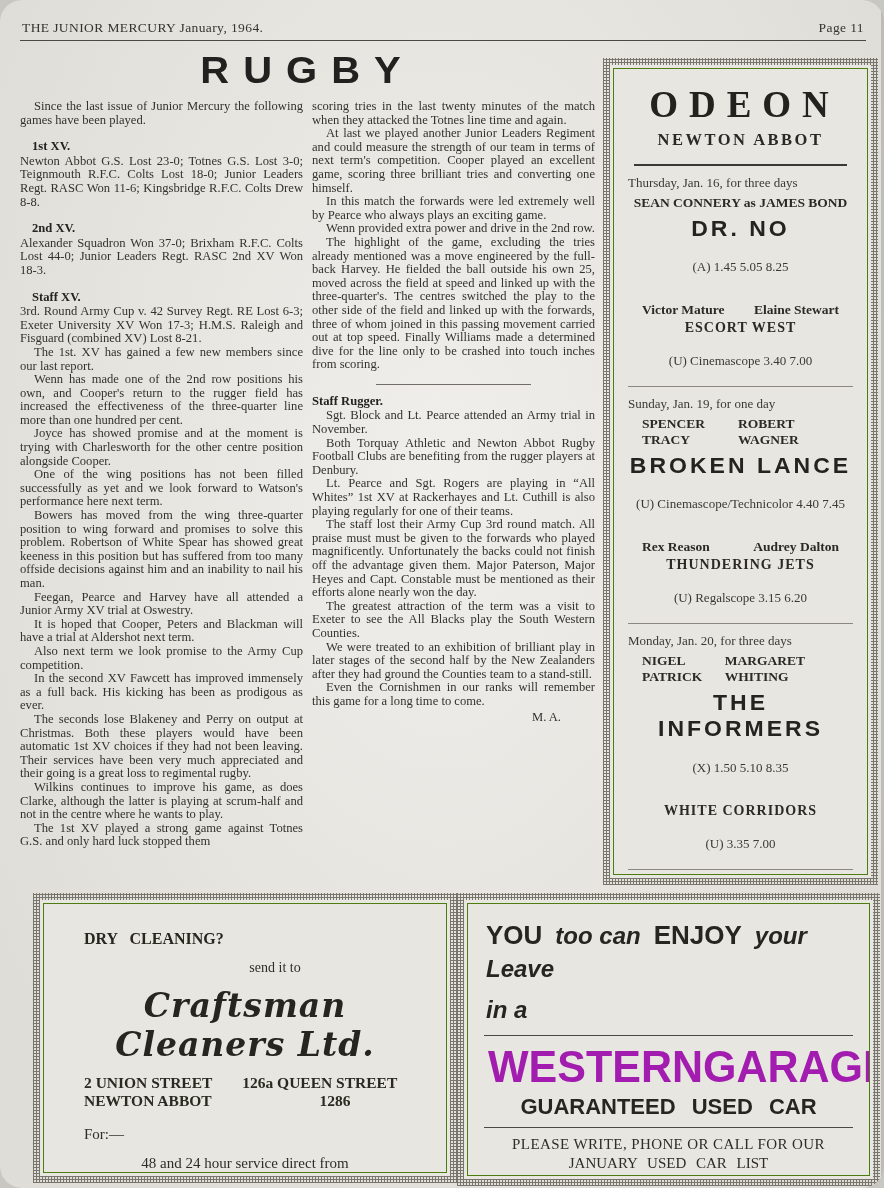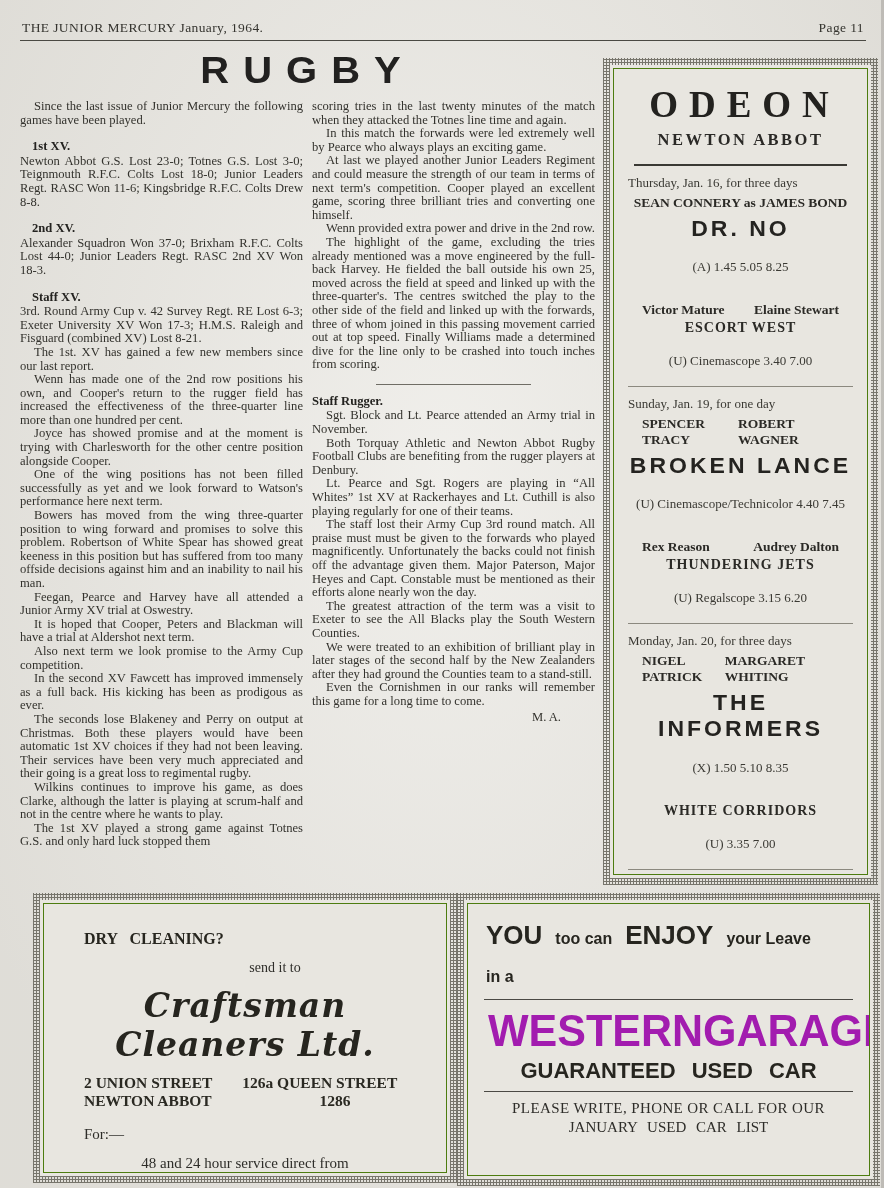--- a/index.html
+++ b/index.html
@@ -5,20 +5,21 @@
   html,body{margin:0;padding:0;background:#c9c7c2;}
   *{box-sizing:border-box;}
   .page{
     position:relative;width:884px;height:1188px;margin:0 auto;
     background:
       radial-gradient(ellipse at 50% 40%, rgba(255,255,255,.35), rgba(0,0,0,.04) 85%),
       #e8e6e0;
     color:#2e2d29;
     font-family:"Liberation Serif","DejaVu Serif",serif;
     overflow:hidden;
+    border-radius:22px;
   }
   
   .masthead{position:absolute;top:20px;left:22px;right:20px;display:flex;justify-content:space-between;
     font-size:13.5px;letter-spacing:.4px;color:#35342f;}
   .mast-rule{position:absolute;top:40px;left:20px;right:18px;border-top:1.6px solid #4a4943;}
   
   .headline{position:absolute;top:48px;left:20px;width:575px;text-align:center;
     font-family:"Liberation Sans","DejaVu Sans",sans-serif;font-weight:bold;font-size:40px;
     letter-spacing:14px;color:#222120;transform:scaleY(.92);}
   
@@ -66,22 +67,22 @@
     text-align:center;margin:10px 0 6px 0;letter-spacing:1px;color:#26251f;}
   .c-addr{display:grid;grid-template-columns:46% 54%;margin:10px 0 0 22px;font-weight:bold;font-size:15.5px;color:#2a2922;}
   .c-addr .r{text-align:left;}
   .c-addr .r2{text-align:center;}
   .c-for{font-size:15px;margin:16px 0 0 22px;}
   .c-svc{font-size:15px;text-align:center;margin-top:10px;line-height:21px;}
   .g-pad{padding:8px 14px;}
   .g-head{margin:8px 0 0 4px;line-height:30px;}
   .g-head .b{font-family:"Liberation Sans","DejaVu Sans",sans-serif;font-weight:bold;font-size:26px;
     margin-right:13px;color:#26251f;}
-  .g-head .i{font-family:"Liberation Sans","DejaVu Sans",sans-serif;font-weight:bold;
-    font-size:16px;margin-right:13px;color:#26251f;margin-top:40px;}
+  .g-head .i{font-family:"Liberation Sans","DejaVu Sans",sans-serif;font-weight:bold;font-style:italic;
+    font-size:24px;margin-right:13px;color:#26251f;margin-top:40px;}
   .g-rule{border-top:1.6px solid #4a4944;margin:7px 2px;}
   .g-name{display:flex;justify-content:space-between;padding:0 6px;
     font-family:"Liberation Sans","DejaVu Sans",sans-serif;font-weight:bold;font-size:43px;
     color:#a21caf;transform:scaleY(1.02);margin-top:2px;}
   .g-sub{font-family:"Liberation Sans","DejaVu Sans",sans-serif;font-weight:bold;font-size:22px;
     text-align:center;word-spacing:10px;margin:2px 0 4px 0;color:#26251f;}
   .g-p1{font-size:15px;text-align:center;margin-top:8px;letter-spacing:.4px;}
   .g-p2{font-size:15px;text-align:center;word-spacing:6px;margin-top:2px;}
   .scan-edge{position:absolute;right:0;top:0;width:3px;height:100%;background:rgba(90,88,82,.25);}
 </style>
@@ -114,22 +115,22 @@
       <p class="art indent">Feegan, Pearce and Harvey have all attended a Junior Army XV trial at Oswestry.</p>
       <p class="art indent">It is hoped that Cooper, Peters and Blackman will have a trial at Aldershot next term.</p>
       <p class="art indent">Also next term we look promise to the Army Cup competition.</p>
       <p class="art indent">In the second XV Fawcett has improved immensely as a full back.  His kicking has been as prodigous as ever.</p>
       <p class="art indent">The seconds lose Blakeney and Perry on output at Christmas.  Both these players would have been automatic 1st XV choices if they had not been leaving.  Their services have been very much appreciated and their going is a great loss to regimental rugby.</p>
       <p class="art indent">Wilkins continues to improve his game, as does Clarke, although the latter is playing at scrum-half and not in the centre where he wants to play.</p>
       <p class="art indent">The 1st XV played a strong game against Totnes G.S. and only hard luck stopped them</p>
     </div>
   <div class="col col2" id="col2">
       <p class="art">scoring tries in the last twenty minutes of the match when they attacked the Totnes line time and again.</p>
+      <p class="art indent">At last we played another Junior Leaders Regiment and could measure the strength of our team in terms of next term's competition.  Cooper played an excellent game, scoring three brilliant tries and converting one himself.</p>
       <p class="art indent">In this match the forwards were led extremely well by Pearce who always plays an exciting game.</p>
-      <p class="art indent">At last we played another Junior Leaders Regiment and could measure the strength of our team in terms of next term's competition.  Cooper played an excellent game, scoring three brilliant tries and converting one himself.</p>
       <p class="art indent">Wenn provided extra power and drive in the 2nd row.</p>
       <p class="art indent">The highlight of the game, excluding the tries already mentioned was a move engineered by the full-back Harvey.  He fielded the ball outside his own 25, moved across the field at speed and linked up with the three-quarter's.  The centres switched the play to the other side of the field and linked up with the forwards, three of whom joined in this passing movement carried out at top speed.  Finally Williams made a determined dive for the line only to be crashed into touch inches from scoring.</p>
       <div class="colrule"></div>
       <p class="art headl">Staff Rugger.</p>
       <p class="art indent">Sgt. Block and Lt. Pearce attended an Army trial in November.</p>
       <p class="art indent">Both Torquay Athletic and Newton Abbot Rugby Football Clubs are benefiting from the rugger players at Denbury.</p>
       <p class="art indent">Lt. Pearce and Sgt. Rogers are playing in “All Whites” 1st XV at Rackerhayes and Lt. Cuthill is also playing regularly for one of their teams.</p>
       <p class="art indent">The staff lost their Army Cup 3rd round match.  All praise must must be given to the forwards who played magnificently.  Unfortunately the backs could not finish off the advantage given them.  Major Paterson, Major Heyes and Capt. Constable must be mentioned as their efforts alone nearly won the day.</p>
       <p class="art indent">The greatest attraction of the term was a visit to Exeter to see the All Blacks play the South Western Counties.</p>
       <p class="art indent">We were treated to an exhibition of brilliant play in later stages of the second half by the New Zealanders after they had ground the Counties team to a stand-still.</p>

